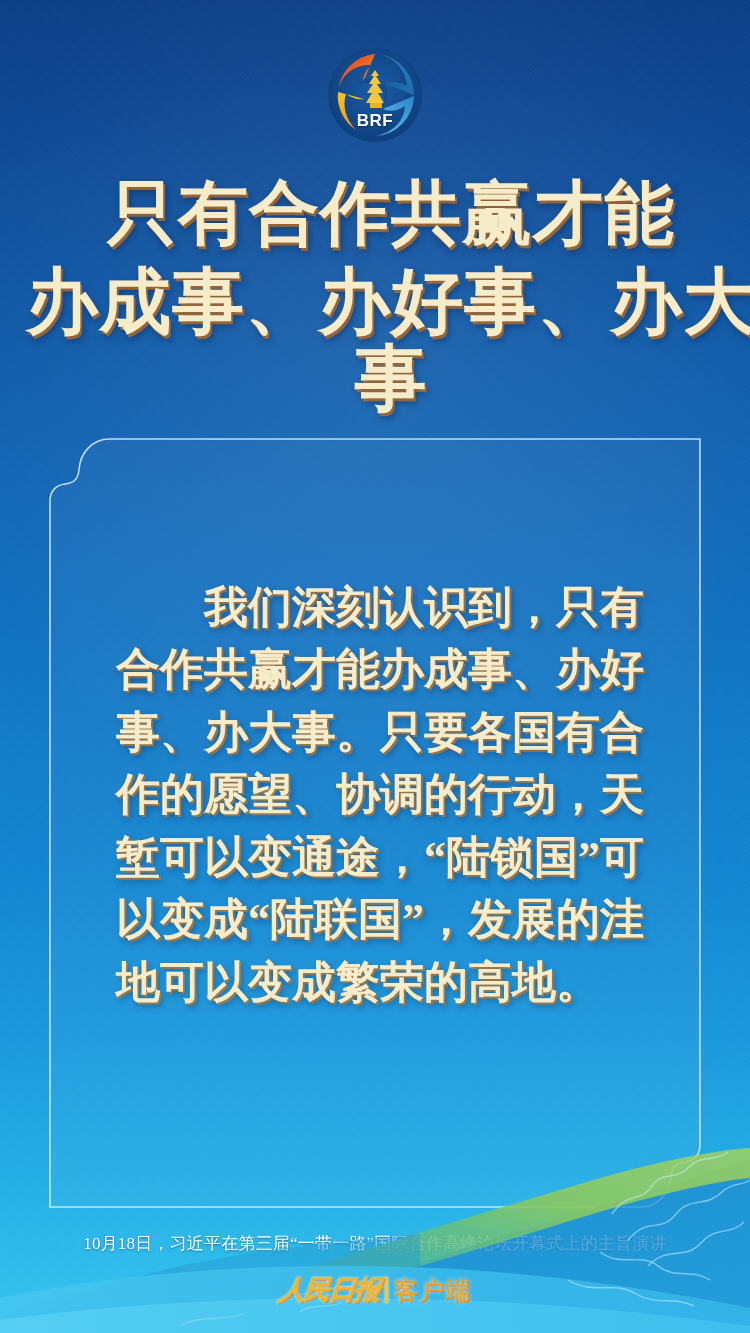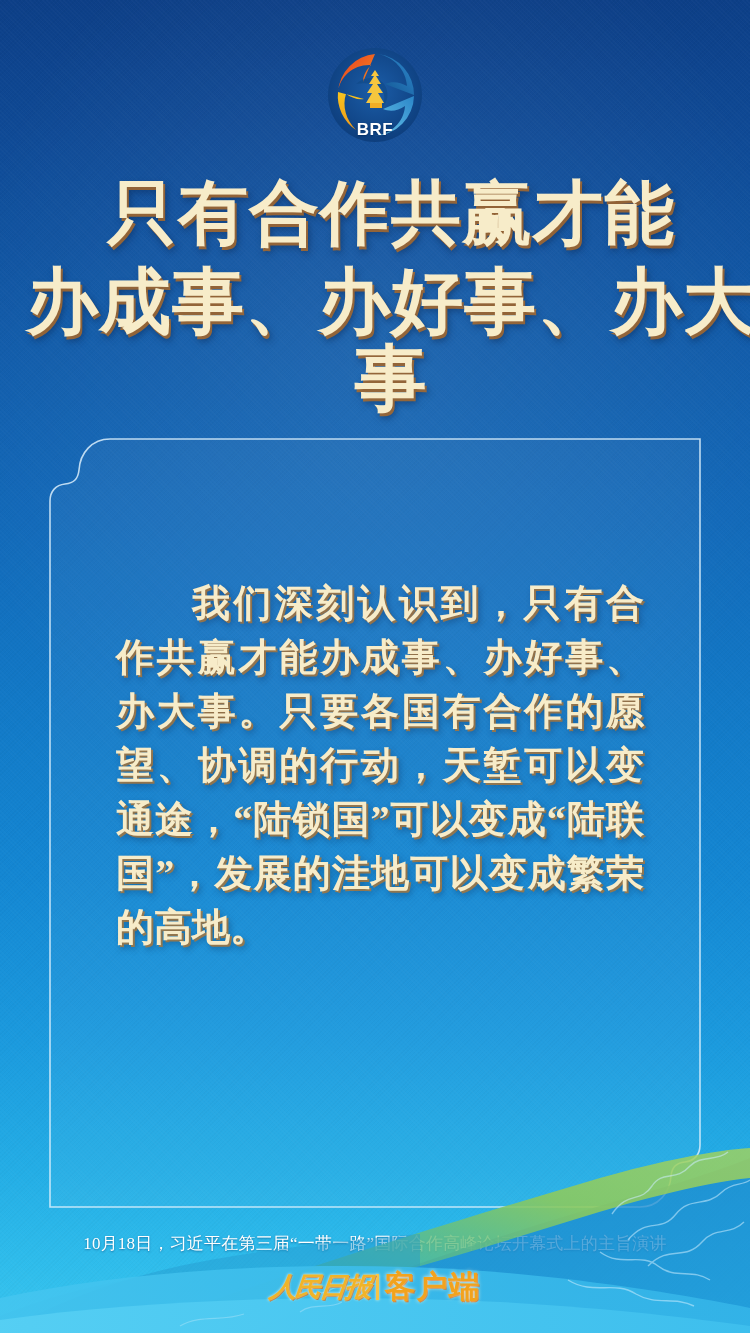--- a/index.html
+++ b/index.html
@@ -57,21 +57,21 @@
   .emblem {
     position: relative;
     width: 98px;
     height: 98px;
   }
   .emblem svg { display: block; }
   .emblem-text {
     position: absolute;
     left: 0;
     right: 0;
-    bottom: 4px;
+    bottom: 13px;
     text-align: center;
     font-size: 17px;
     font-weight: 700;
     letter-spacing: .5px;
     color: #ffffff;
     text-shadow: 0 1px 2px rgba(0,40,90,.75);
     font-family: "Liberation Sans", sans-serif;
   }
 
   
@@ -112,21 +112,21 @@
     fill: rgba(255,255,255,.035);
     stroke: rgba(218,238,252,.85);
     stroke-width: 1.6;
   }
 
   .quote {
     position: absolute;
     left: 68px;
     right: 58px;
     top: 140px;
-    font-size: 38px;
+    font-size: 44px;
     line-height: 1.42;
     font-weight: 700;
     color: #f7ecc9;
     text-align: justify;
     text-align-last: left;
     text-indent: 2em;
     font-family: "Liberation Serif", "DejaVu Serif", serif;
     text-shadow:
       2px 2px 0 rgba(196,118,34,.70),
       3px 4px 6px rgba(8,44,92,.45);
@@ -186,22 +186,22 @@
   }
   .fl-sep {
     width: 3px;
     height: 26px;
     background: #f6c445;
     margin: 0 6px;
     box-shadow: 0 0 3px #fff3d0;
   }
   .fl-app {
     font-family: "Liberation Sans", "DejaVu Sans", sans-serif;
-    font-weight: 700;
-    font-size: 31px;
+    font-weight: 400;
+    font-size: 25px;
     color: #f2a31d;
     letter-spacing: 1px;
     text-shadow: 0 0 4px #fff5dd, 1px 1px 0 #c1641a;
   }
 </style>
 </head>
 <body>
 
 <div class="poster">
 

